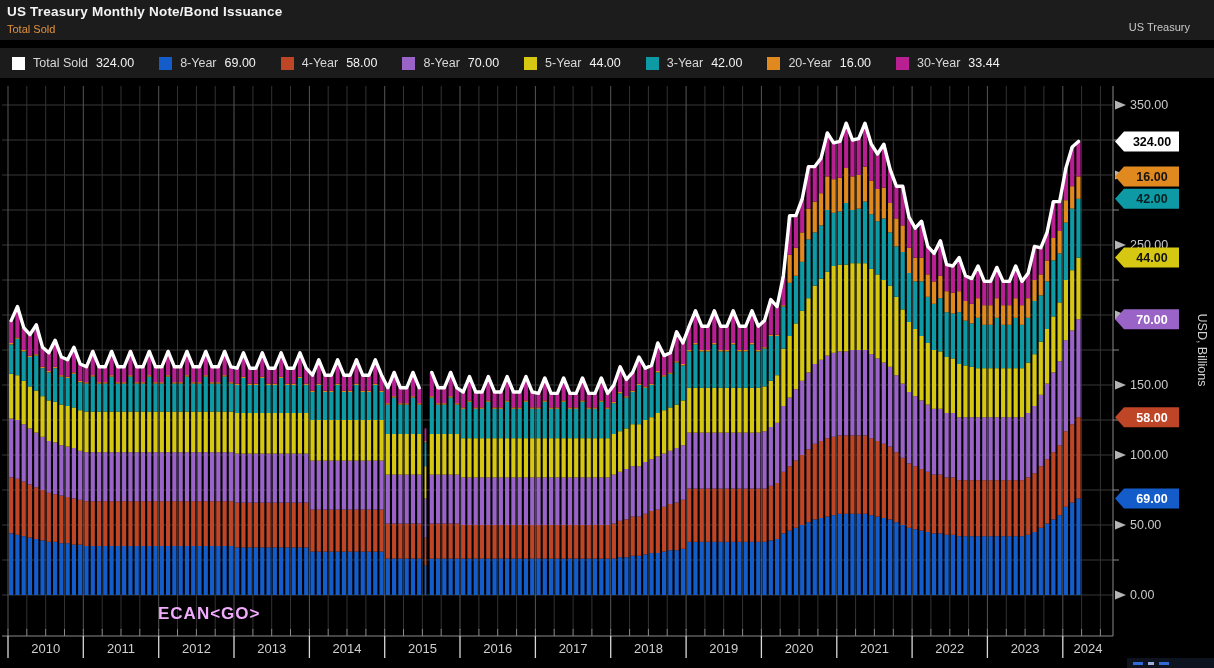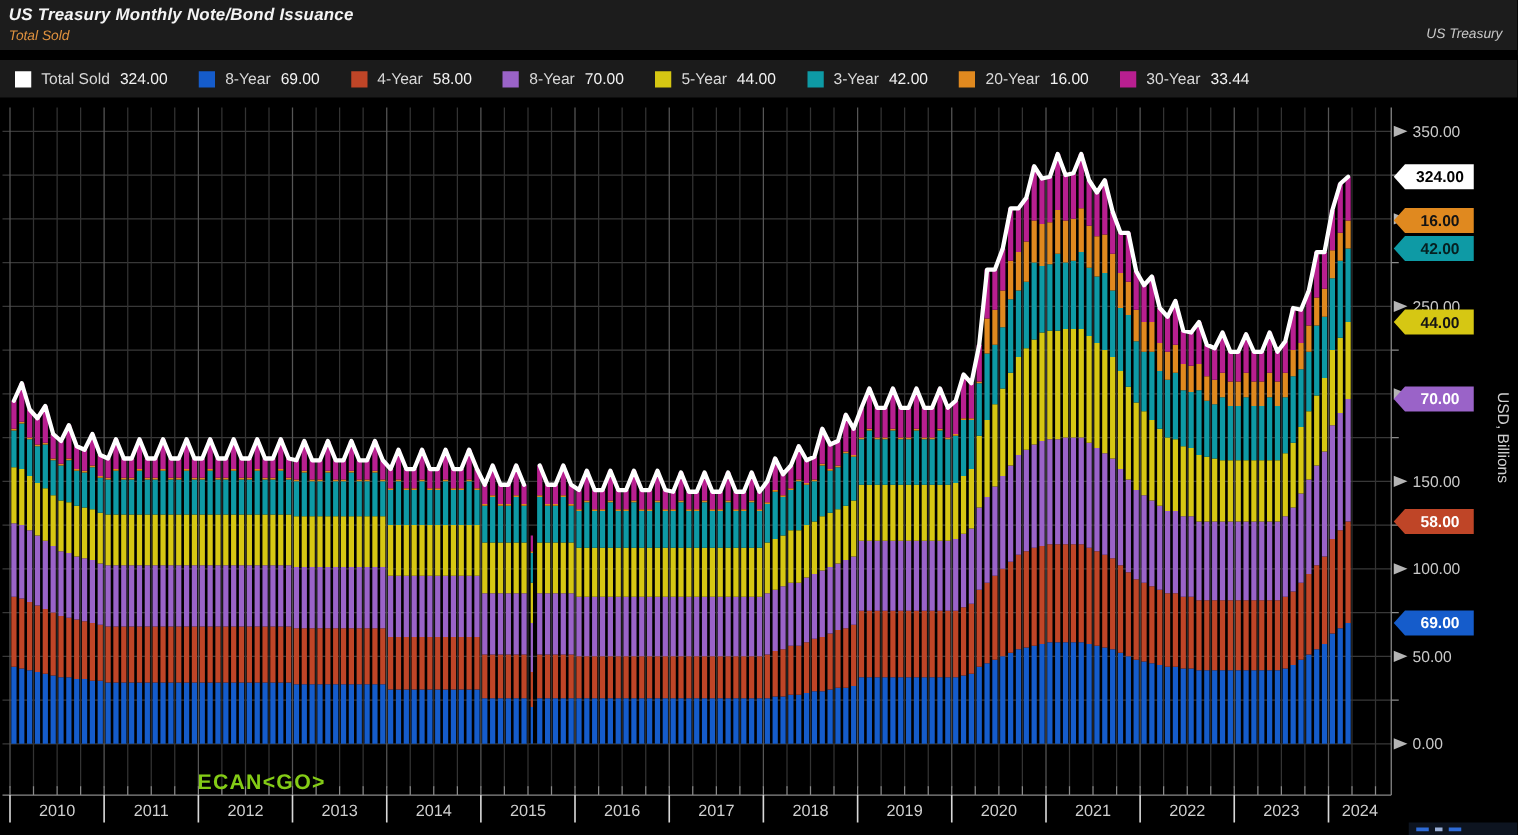--- a/index.html
+++ b/index.html
@@ -1,31 +1,31 @@
 <!DOCTYPE html>
 <html><head>
 <meta charset="utf-8">
 <style>
   html,body{margin:0;padding:0;background:#000;}
   body{width:1214px;height:668px;position:relative;overflow:hidden;
        font-family:"Liberation Sans",sans-serif;-webkit-font-smoothing:antialiased;}
-  .hdr{position:absolute;top:0;left:0;width:1214px;height:44px;background:#1c1c1c;font-style:italic;}
+  .hdr{position:absolute;top:0;left:0;width:1214px;height:44px;background:#1c1c1c;}
   .hdr .title{position:absolute;left:7px;top:4px;font-size:13.5px;font-weight:700;color:#f4f4f4;letter-spacing:.2px;}
   .hdr .subtitle{position:absolute;left:7px;top:23px;font-size:11px;color:#e0923f;}
-  .hdr .source{position:absolute;right:12px;top:21px;font-size:11px;color:#c9c9c9;}
+  .hdr .source{position:absolute;right:24px;top:21px;font-size:11px;color:#c9c9c9;}
   .gap{position:absolute;top:40px;left:0;width:1214px;height:8px;background:#000;}
   .legend{position:absolute;top:48px;left:0;width:1214px;height:30px;background:#1b1b1b;
           display:flex;align-items:center;padding-left:12px;box-sizing:border-box;gap:25px;}
   .li{display:flex;align-items:center;gap:8px;cursor:default;}
   .sw{width:13px;height:13px;display:inline-block;}
   .ll{font-size:12.5px;color:#d8d8d8;}
   .lv{font-size:12.5px;color:#f2f2f2;}
   .chart{position:absolute;top:78px;left:0;width:1214px;height:590px;}
   svg text{font-family:"Liberation Sans",sans-serif;}
-  .cmd{position:absolute;left:158px;top:604px;font-size:17px;font-weight:700;color:#84cc16;letter-spacing:1px;margin-top:12px;}
+  .cmd{position:absolute;left:158px;top:604px;font-size:17px;font-weight:700;color:#f0abfc;letter-spacing:1px;}
   .sliver{position:absolute;left:1127px;top:658px;width:87px;height:10px;background:#0d1420;display:flex;gap:5px;align-items:center;padding-left:6px;box-sizing:border-box;}
   .sliver i{display:block;width:10px;height:3px;background:#2e6bd6;}
   .sliver i.w{background:#9ab0d8;width:6px;}
 </style>
 </head>
 <body>
 
 <div class="hdr">
   <div class="title">US Treasury Monthly Note/Bond Issuance</div>
   <div class="subtitle">Total Sold</div>

